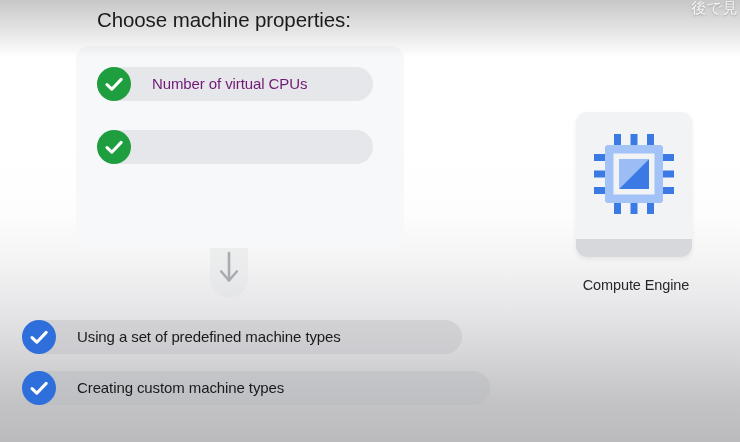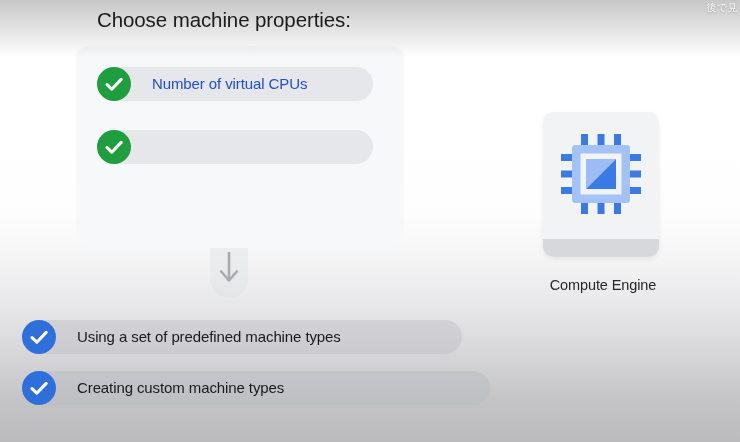--- a/index.html
+++ b/index.html
@@ -38,21 +38,21 @@
     top: 0;
     width: 740px;
     height: 58px;
     background: linear-gradient(to bottom, rgba(0,0,0,0.22), rgba(0,0,0,0.0));
     pointer-events: none;
   }
   .yt-watch-later {
     position: absolute;
     right: 2px;
     top: 1px;
-    font-size: 10px;
+    font-size: 15px;
     line-height: 14px;
     color: rgba(255,255,255,0.88);
     letter-spacing: 0.5px;
     white-space: nowrap;
     text-shadow: 0 1px 2px rgba(0,0,0,0.25);
   }
 
   
   .heading {
     position: absolute;
@@ -95,21 +95,21 @@
     background: #e6e7ea;
     border-radius: 17px;
   }
   .prop-label {
     position: absolute;
     left: 55px;
     top: 0;
     height: 30px;
     line-height: 34px;
     font-size: 15px;
-    color: #1d4ed8;
+    color: #701a75;
     letter-spacing: -0.1px;
     white-space: nowrap;
   }
 
   .check-circle {
     position: absolute;
     left: 0;
     top: 0;
     width: 34px;
     height: 34px;
@@ -172,21 +172,21 @@
     line-height: 34px;
     font-size: 15px;
     color: #191a1c;
     letter-spacing: -0.1px;
     white-space: nowrap;
   }
 
   
   .product {
     position: absolute;
-    left: 533px;
+    left: 566px;
     top: 112px;
     width: 140px;
     height: 200px;
   }
   .product-card {
     position: absolute;
     left: 10px;
     top: 0;
     width: 116px;
     height: 145px;

